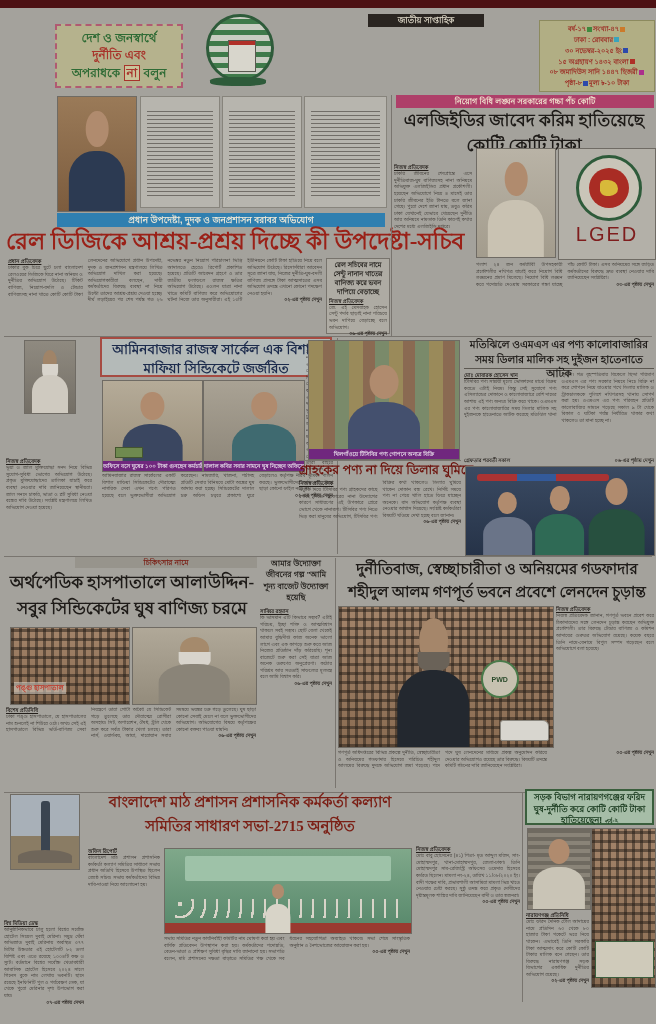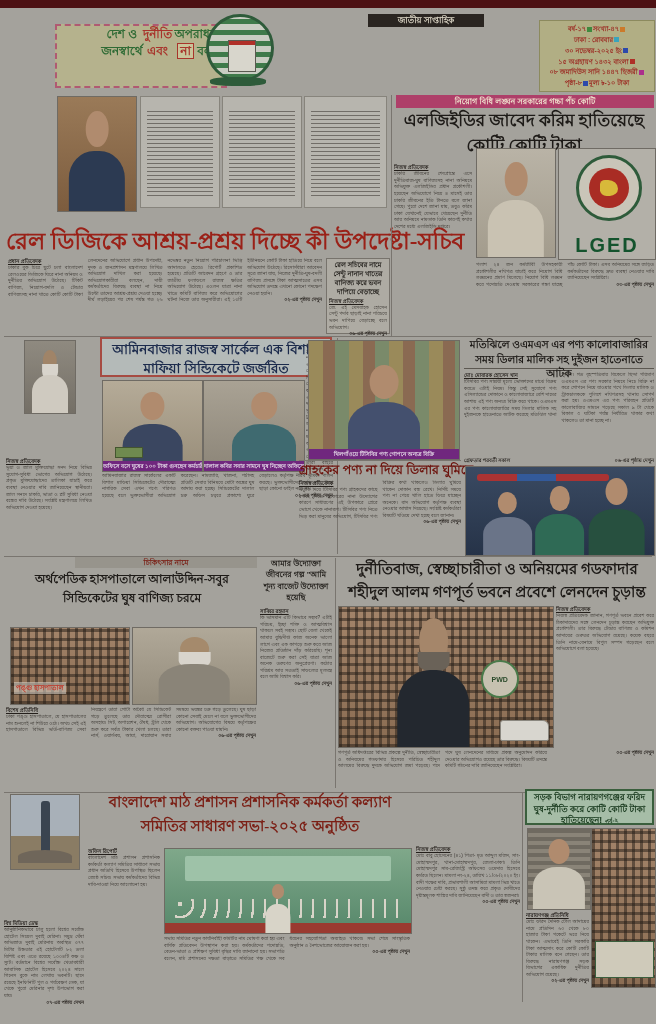--- a/index.html
+++ b/index.html
@@ -11,21 +11,21 @@
   .bodytext .by{display:block;font-weight:bold;font-size:5.2px;color:#241f1b;text-decoration:underline;}
   .cont{display:block;text-align:right;font-weight:bold;color:#241f1b;font-size:4.8px;}
   .cols3{column-count:3;column-gap:5px;}
   .cols4{column-count:4;column-gap:5px;}
   .cols2{column-count:2;column-gap:5px;}
   .hrule{background:#79756f;height:1px;}
   .vrule{background:#79756f;width:1px;}
   
   #topbar{left:0;top:0;width:656px;height:8px;background:#4d1113;}
   #slogan-box{left:55px;top:24px;width:124px;height:60px;border:2px dashed #b05a72;background:#b5b28d;
-    display:flex;flex-direction:row;justify-content:center;text-align:center;font-weight:bold;font-size:12px;line-height:1.45;padding-left:44px;}
+    display:flex;flex-direction:column;justify-content:center;text-align:center;font-weight:bold;font-size:12px;line-height:1.45;}
   #slogan-box .g{color:#2f6b35;} #slogan-box .r{color:#a8342b;}
   #slogan-box .hl{color:#a8342b;background:#c9c49a;border:1px solid #a8342b;padding:0 2px;}
   #globe-logo{left:204px;top:14px;width:70px;height:72px;}
   #globe-logo .ring{position:absolute;left:2px;top:0;width:62px;height:62px;border-radius:50%;
     border:3px solid #2e5b3a;background:
       repeating-linear-gradient(0deg,#3f7a4a 0 5px,#c9cdc2 5px 11px);}
   #globe-logo .doc{position:absolute;left:24px;top:26px;width:26px;height:30px;background:#d8d6cc;border:1px solid #5a5a50;
     box-shadow:inset 0 4px 0 #b03028;}
   #globe-logo .ribbon{position:absolute;left:6px;bottom:0;width:56px;height:9px;background:#2e5b3a;border-radius:40%;}
   #mast-kicker{left:368px;top:14px;width:116px;height:13px;background:#2a2521;color:#d9d3c3;
@@ -105,20 +105,21 @@
   <div class="photo" style="left:57px;top:96px;width:78px;height:114px;background:linear-gradient(#9a7a58,#7c5c3e);">
     <div class="person">
         <div class="head"></div>
         <div class="torso" style="background:#2c3a52;"></div>
       </div>
   </div>
   <div class="docsheet" style="left:140px;top:96px;width:78px;height:110px;"></div>
   <div class="docsheet" style="left:222px;top:96px;width:78px;height:110px;"></div>
   <div class="docsheet" style="left:304px;top:96px;width:81px;height:110px;"></div>
 
+  <div class="abs" id="complaint-band">প্রধান উপদেষ্টা, দুদক ও জনপ্রশাসন বরাবর অভিযোগ</div>
   <div class="abs serif" id="lead-headline">রেল ডিজিকে আশ্রয়-প্রশ্রয় দিচ্ছে কী উপদেষ্টা-সচিব</div>
 
   <div class="abs bodytext cols4" style="left:8px;top:258px;width:314px;height:76px;">
     <span class="by">প্রধান প্রতিবেদক</span>
     <span>ঢাকার বুক চিরে ছুটে চলা বাংলাদেশ রেলওয়ের ডিজিকে ঘিরে নানা অনিয়ম ও দুর্নীতির অভিযোগ উঠেছে। টিকিট বাণিজ্য, নিয়োগ-বদলি ও টেন্ডার বাণিজ্যসহ নানা খাতে কোটি কোটি টাকা লেনদেনের অভিযোগে প্রধান উপদেষ্টা, দুদক ও জনপ্রশাসন মন্ত্রণালয়ে লিখিত অভিযোগ দাখিল করা হয়েছে। অভিযোগকারীরা বলছেন, দায়ী কর্মকর্তাদের বিরুদ্ধে ব্যবস্থা না নিয়ে উল্টো তাদের আশ্রয়-প্রশ্রয় দেওয়া হচ্ছে। দীর্ঘ লড়াইয়ের পর শেষ পর্যন্ত গত ২৬ নভেম্বর নতুন নিয়োগ পরিচালনা ভিত্তি আদালতে হেরেও রিপোর্ট প্রকাশিত হয়েছে। প্রতিটি আবেদন গ্রহণে ও তার জাতীয় ফলাফলে রাজস্ব ক্ষতির অভিযোগ উঠেছে। এওলন যাত্রা নানা খাতে কমিটি বাণিজ্য করে অভিযোগের ঘটনা নিজে তার অনুসারীরা। এই ১৩টি ইউনিয়নে কোটি টাকা হাতিয়ে নিয়ে বলে অভিযোগ উঠেছে। রিসোর্সধারা আবেদন সূত্রে জানা যায়, নিজের দুর্নীতি-ঘুষ-বদলী বাণিজ্য প্রসঙ্গে টাকা আত্মসাতের এসব অভিযোগ তদন্তে এখনো কোনো পদক্ষেপ নেওয়া হয়নি।</span>
     <span class="cont">০২-এর পৃষ্ঠায় দেখুন</span>
   </div>
   <div class="abs" style="left:326px;top:258px;width:64px;height:76px;background:#aeaba3;border:1px solid #77736c;box-sizing:border-box;padding:2px;">
     <div style="font-size:6.6px;font-weight:bold;color:#23201c;text-align:center;line-height:1.35;">রেল সচিবের নামে সেন্টু নানান খাতের বানিজ্য করে ভবন দাপিয়ে বেড়াচ্ছে</div>
     <div class="bodytext" style="margin-top:1px;">
@@ -142,21 +143,21 @@
         <div class="head"></div>
         <div class="torso" style="background:#c9c2b2;"></div>
       </div>
   </div>
   <div class="abs" style="left:558px;top:148px;width:96px;height:110px;background:#b3b0a8;border:1px solid #6f6b64;">
     <div class="seal" style="position:absolute;left:17px;top:6px;width:60px;height:60px;border:3px solid #2e5b3a;background:#c9c5b8;">
       <div class="seal" style="width:40px;height:40px;background:#a92c24;">
         <div style="width:18px;height:16px;background:#d8b93a;border-radius:30% 60% 50% 40%;"></div>
       </div>
     </div>
-    <div style="position:absolute;left:0;bottom:2px;width:100%;text-align:center;font-size:20px;font-weight:bold;color:#14532d;letter-spacing:2px;">LGED</div>
+    <div style="position:absolute;left:0;bottom:13px;width:100%;text-align:center;font-size:20px;font-weight:normal;color:#7f1d1d;letter-spacing:2px;">LGED</div>
   </div>
   <div class="abs bodytext" style="left:476px;top:262px;width:178px;height:73px;column-count:2;column-gap:5px;">
     <span>পলাশ ২৪ জন কর্মজীবী উপসহকারী প্রকৌশলীর নথিপত্র যাচাই করে নিয়োগ বিধি লঙ্ঘনের প্রমাণ মিলেছে। নিয়োগ বিধি লঙ্ঘন করে পদোন্নতি দেওয়ায় সরকারের গচ্চা যাচ্ছে পাঁচ কোটি টাকা। এসব অনিয়মের সঙ্গে জড়িত কর্মকর্তাদের বিরুদ্ধে দ্রুত ব্যবস্থা নেওয়ার দাবি জানিয়েছেন সংশ্লিষ্টরা।</span>
     <span class="cont">০৩-এর পৃষ্ঠায় দেখুন</span>
   </div>
 
   <div class="abs hrule" style="left:4px;top:336px;width:648px;"></div>
 
   <div class="photo" style="left:24px;top:340px;width:50px;height:72px;background:linear-gradient(#8f8a80,#746f66);">
     <div class="person">
@@ -231,21 +232,21 @@
       </div>
     <div class="person" style="left:80%;width:30%;height:88%;">
         <div class="head"></div>
         <div class="torso" style="background:#27503f;"></div>
       </div>
   </div>
 
   <div class="abs hrule" style="left:4px;top:556px;width:648px;"></div>
 
   <div class="abs" id="ortho-kicker">চিকিৎসার নামে</div>
-  <div class="abs serif black-head" style="left:6px;top:570px;width:252px;height:52px;font-size:12px;line-height:1.55;">অর্থপেডিক হাসপাতালে আলাউদ্দিন-সবুর সিন্ডিকেটের ঘুষ বাণিজ্য চরমে</div>
+  <div class="abs serif black-head" style="left:6px;top:570px;width:252px;height:52px;font-size:17px;line-height:1.55;">অর্থপেডিক হাসপাতালে আলাউদ্দিন-সবুর সিন্ডিকেটের ঘুষ বাণিজ্য চরমে</div>
   <div class="photo windows" style="left:10px;top:627px;width:118px;height:76px;">
     <div style="position:absolute;left:3px;bottom:10px;font-size:7px;font-weight:bold;color:#c0392b;background:rgba(220,215,205,.55);padding:0 2px;">পঙ্গু হাসপাতাল</div>
   </div>
   <div class="photo" style="left:132px;top:627px;width:123px;height:76px;background:linear-gradient(#b0a898,#948c7c);">
     <div class="person" style="width:58%;">
         <div class="head" style="background:#a58a6c;"></div>
         <div class="beard"></div>
         <div class="torso" style="background:#8a8478;"></div>
       </div>
   </div>
@@ -290,21 +291,21 @@
   <div class="photo" style="left:10px;top:794px;width:68px;height:74px;background:linear-gradient(#a8b0b8 0 55%,#8a7c64 55% 100%);">
     <div style="position:absolute;left:44%;top:8%;width:14%;height:84%;background:#3a4450;border-radius:3px 3px 0 0;"></div>
     <div style="position:absolute;left:10%;bottom:8%;width:80%;height:18%;background:#6f665a;border-radius:50% 50% 0 0;"></div>
   </div>
   <div class="abs bodytext" style="left:4px;top:920px;width:80px;height:84px;">
     <span class="by">বিশ্ব মিডিয়া ডেস্ক</span>
     <span>আনুষ্ঠানিকভাবে চালু হলো বিশ্বের সর্বোচ্চ হোটেল সিয়েল দুবাই মেরিনা। সমুদ্র ঘেঁষা অভিজাত দুবাই মেরিনায় অবস্থিত ৩৭৭ মিটার উচ্চতার এই হোটেলটি ৮২ তলা বিশিষ্ট এবং এতে রয়েছে ১০০৪টি কক্ষ ও স্যুট। বর্তমানে বিশ্বের সর্বোচ্চ খেতাবধারী আবাসিক হোটেল হিসেবে ২০২৪ সালে গিনেস বুকে নাম লেখায় ভবনটি। ছাদে রয়েছে ইনফিনিটি পুল ও পর্যবেক্ষণ ডেক, যা থেকে পুরো মেরিনার দৃশ্য উপভোগ করা যায়।</span>
     <span class="cont">০৭-এর পৃষ্ঠায় দেখুন</span>
   </div>
 
-  <div class="abs serif" style="left:88px;top:790px;width:324px;height:54px;font-size:15px;line-height:1.6;font-weight:bold;color:#7b1f15;text-align:center;">বাংলাদেশ মাঠ প্রশাসন প্রশাসনিক কর্মকর্তা কল্যাণ সমিতির সাধারণ সভা-২০২৫ অনুষ্ঠিত</div>
+  <div class="abs serif" style="left:88px;top:790px;width:324px;height:54px;font-size:15px;line-height:1.6;font-weight:bold;color:#7b1f15;text-align:center;">বাংলাদেশ মাঠ প্রশাসন প্রশাসনিক কর্মকর্তা কল্যাণ সমিতির সাধারণ সভা-2715 অনুষ্ঠিত</div>
   <div class="abs bodytext" style="left:88px;top:848px;width:72px;height:152px;">
     <span class="by">অফিস রিপোর্ট</span>
     <span>বাংলাদেশ মাঠ প্রশাসন প্রশাসনিক কর্মকর্তা কল্যাণ সমিতির সাধারণ সভায় প্রধান অতিথি হিসেবে উপস্থিত ছিলেন জ্যেষ্ঠ সচিব। সভায় কর্মকর্তাদের বিভিন্ন দাবি-দাওয়া নিয়ে আলোচনা হয়।</span>
   </div>
   <div class="photo" style="left:164px;top:848px;width:246px;height:84px;background:linear-gradient(#7fa88a,#56876a);">
     <div style="position:absolute;left:8%;top:8%;width:84%;height:30%;background:#9ec2a8;border-radius:2px;"></div>
     <div style="position:absolute;left:4%;bottom:18%;width:92%;height:22%;background:
       repeating-radial-gradient(circle at 5px 5px,#d8d4c8 0 2.2px,transparent 2.4px 12px);"></div>
     <div style="position:absolute;left:0;bottom:0;width:100%;height:12%;background:#9a3a30;"></div>
     <div class="person" style="left:46%;width:10%;height:58%;">

